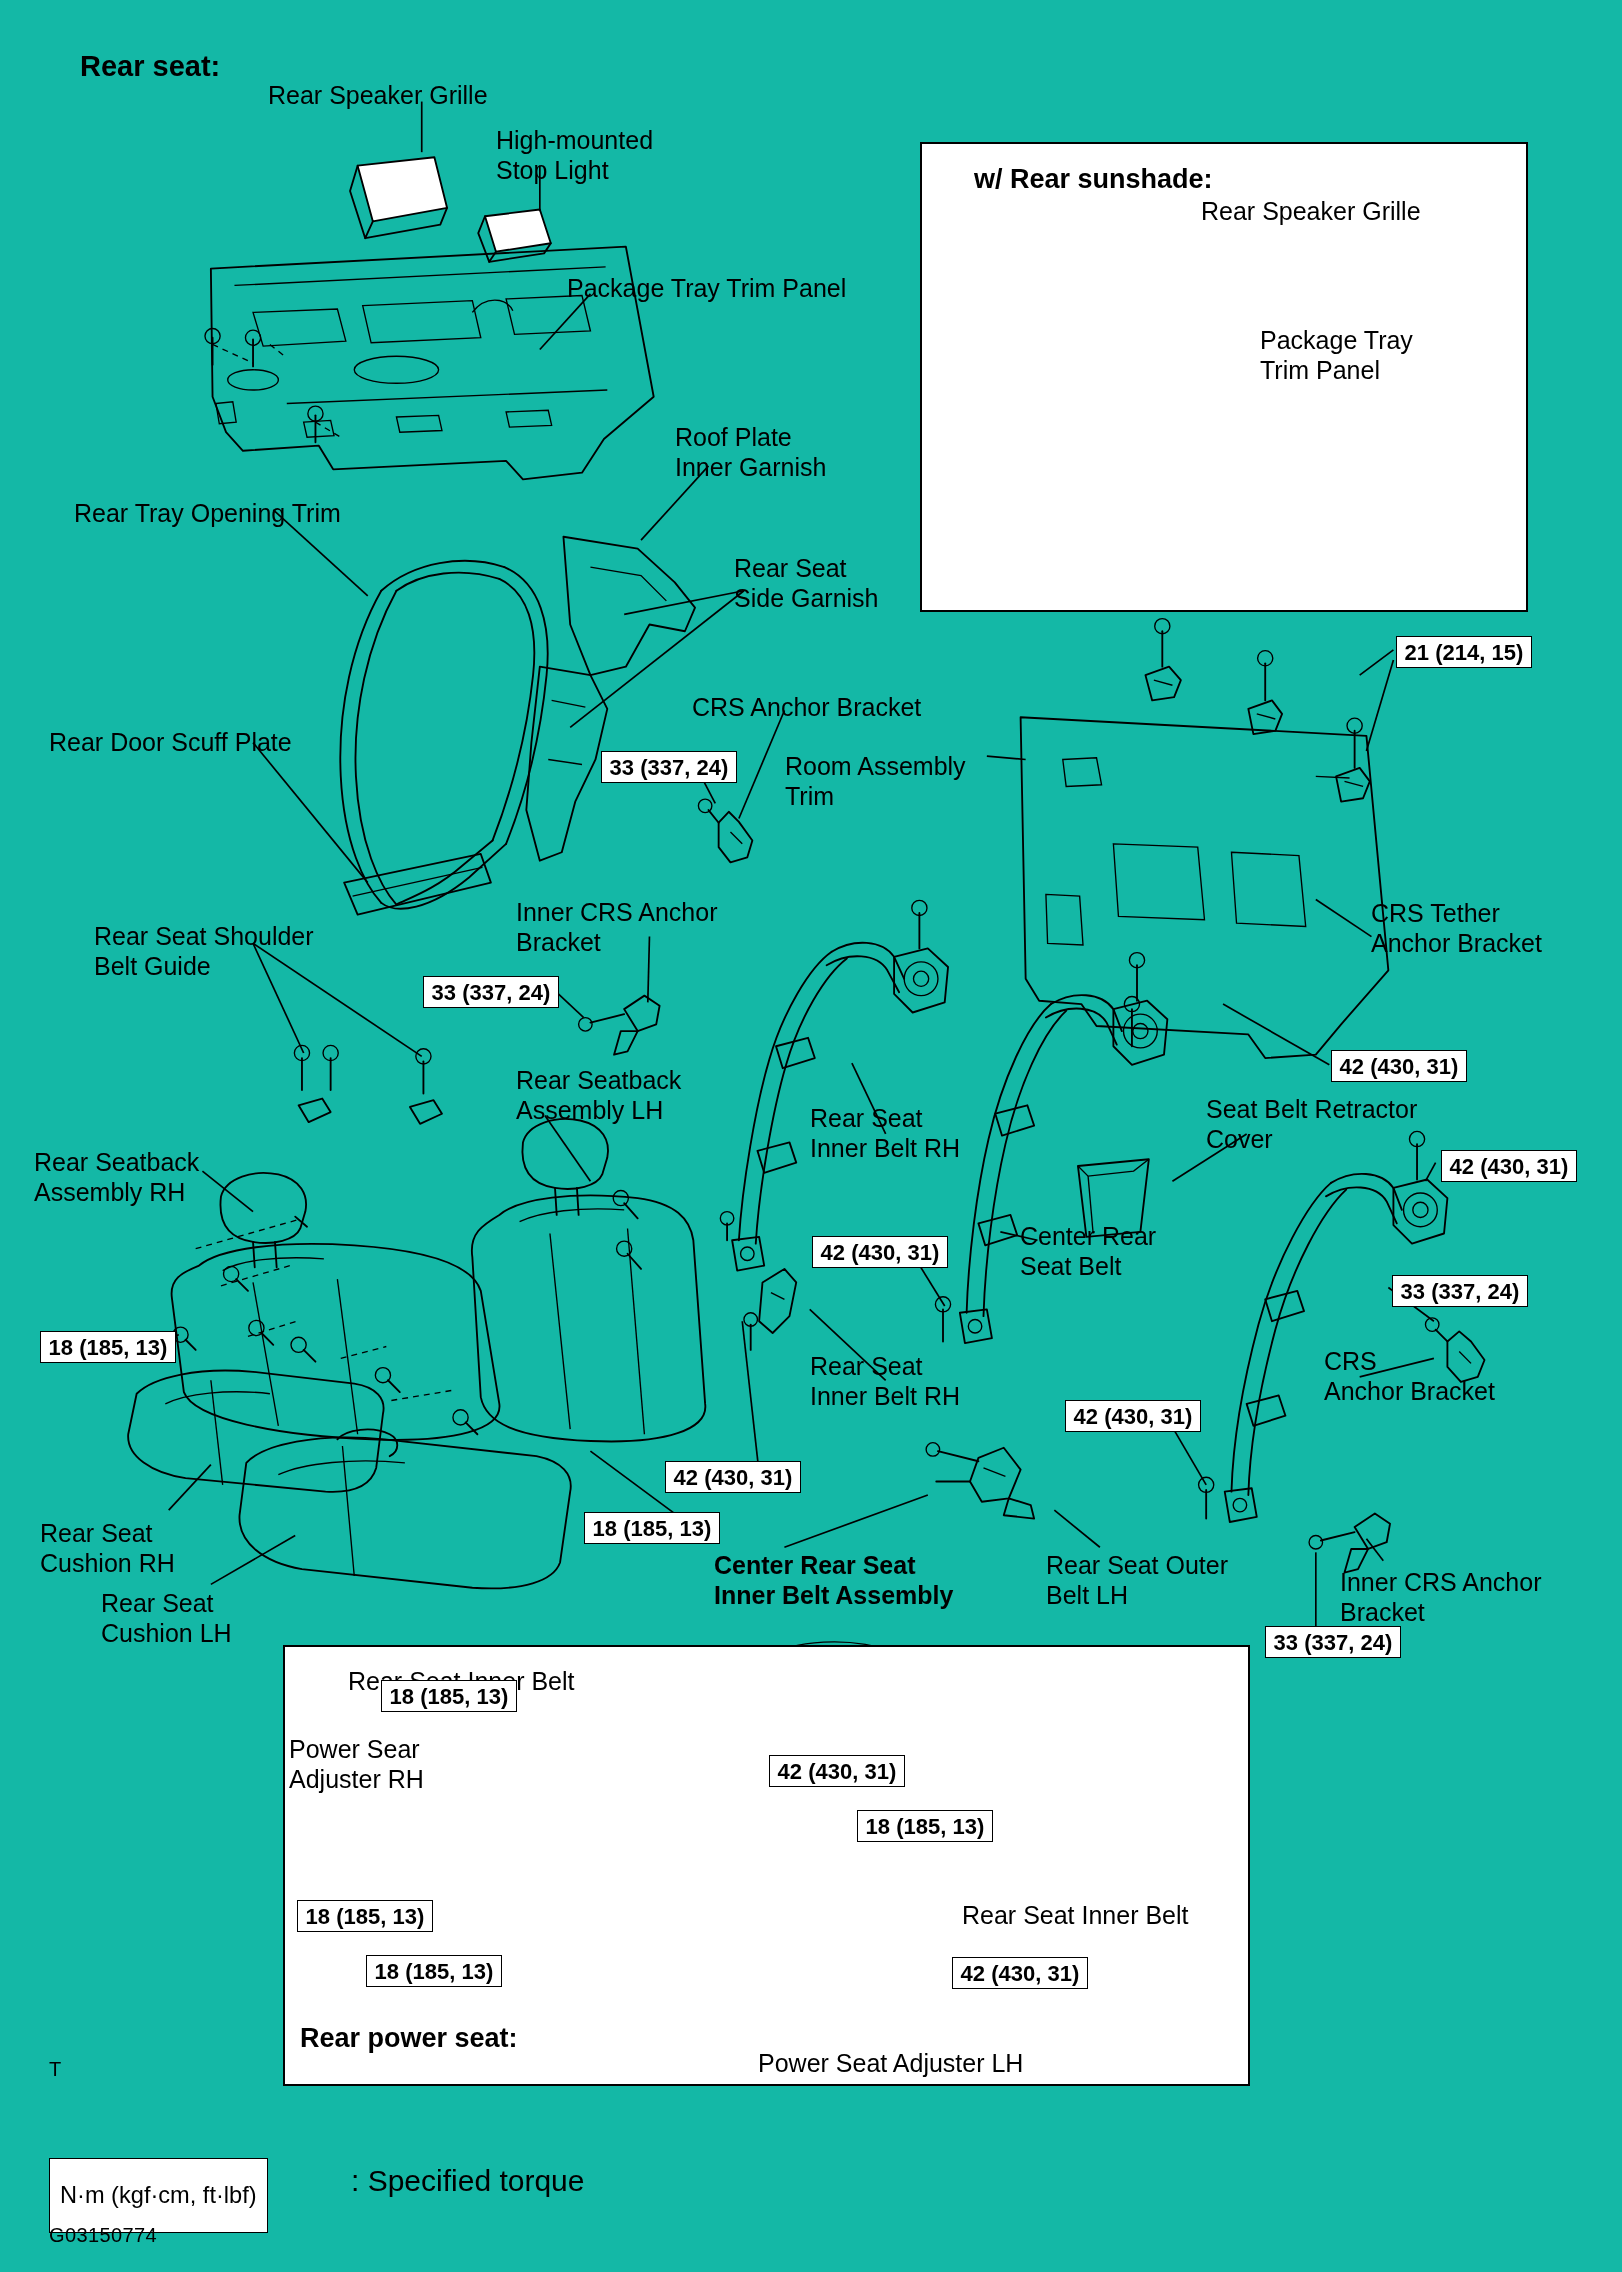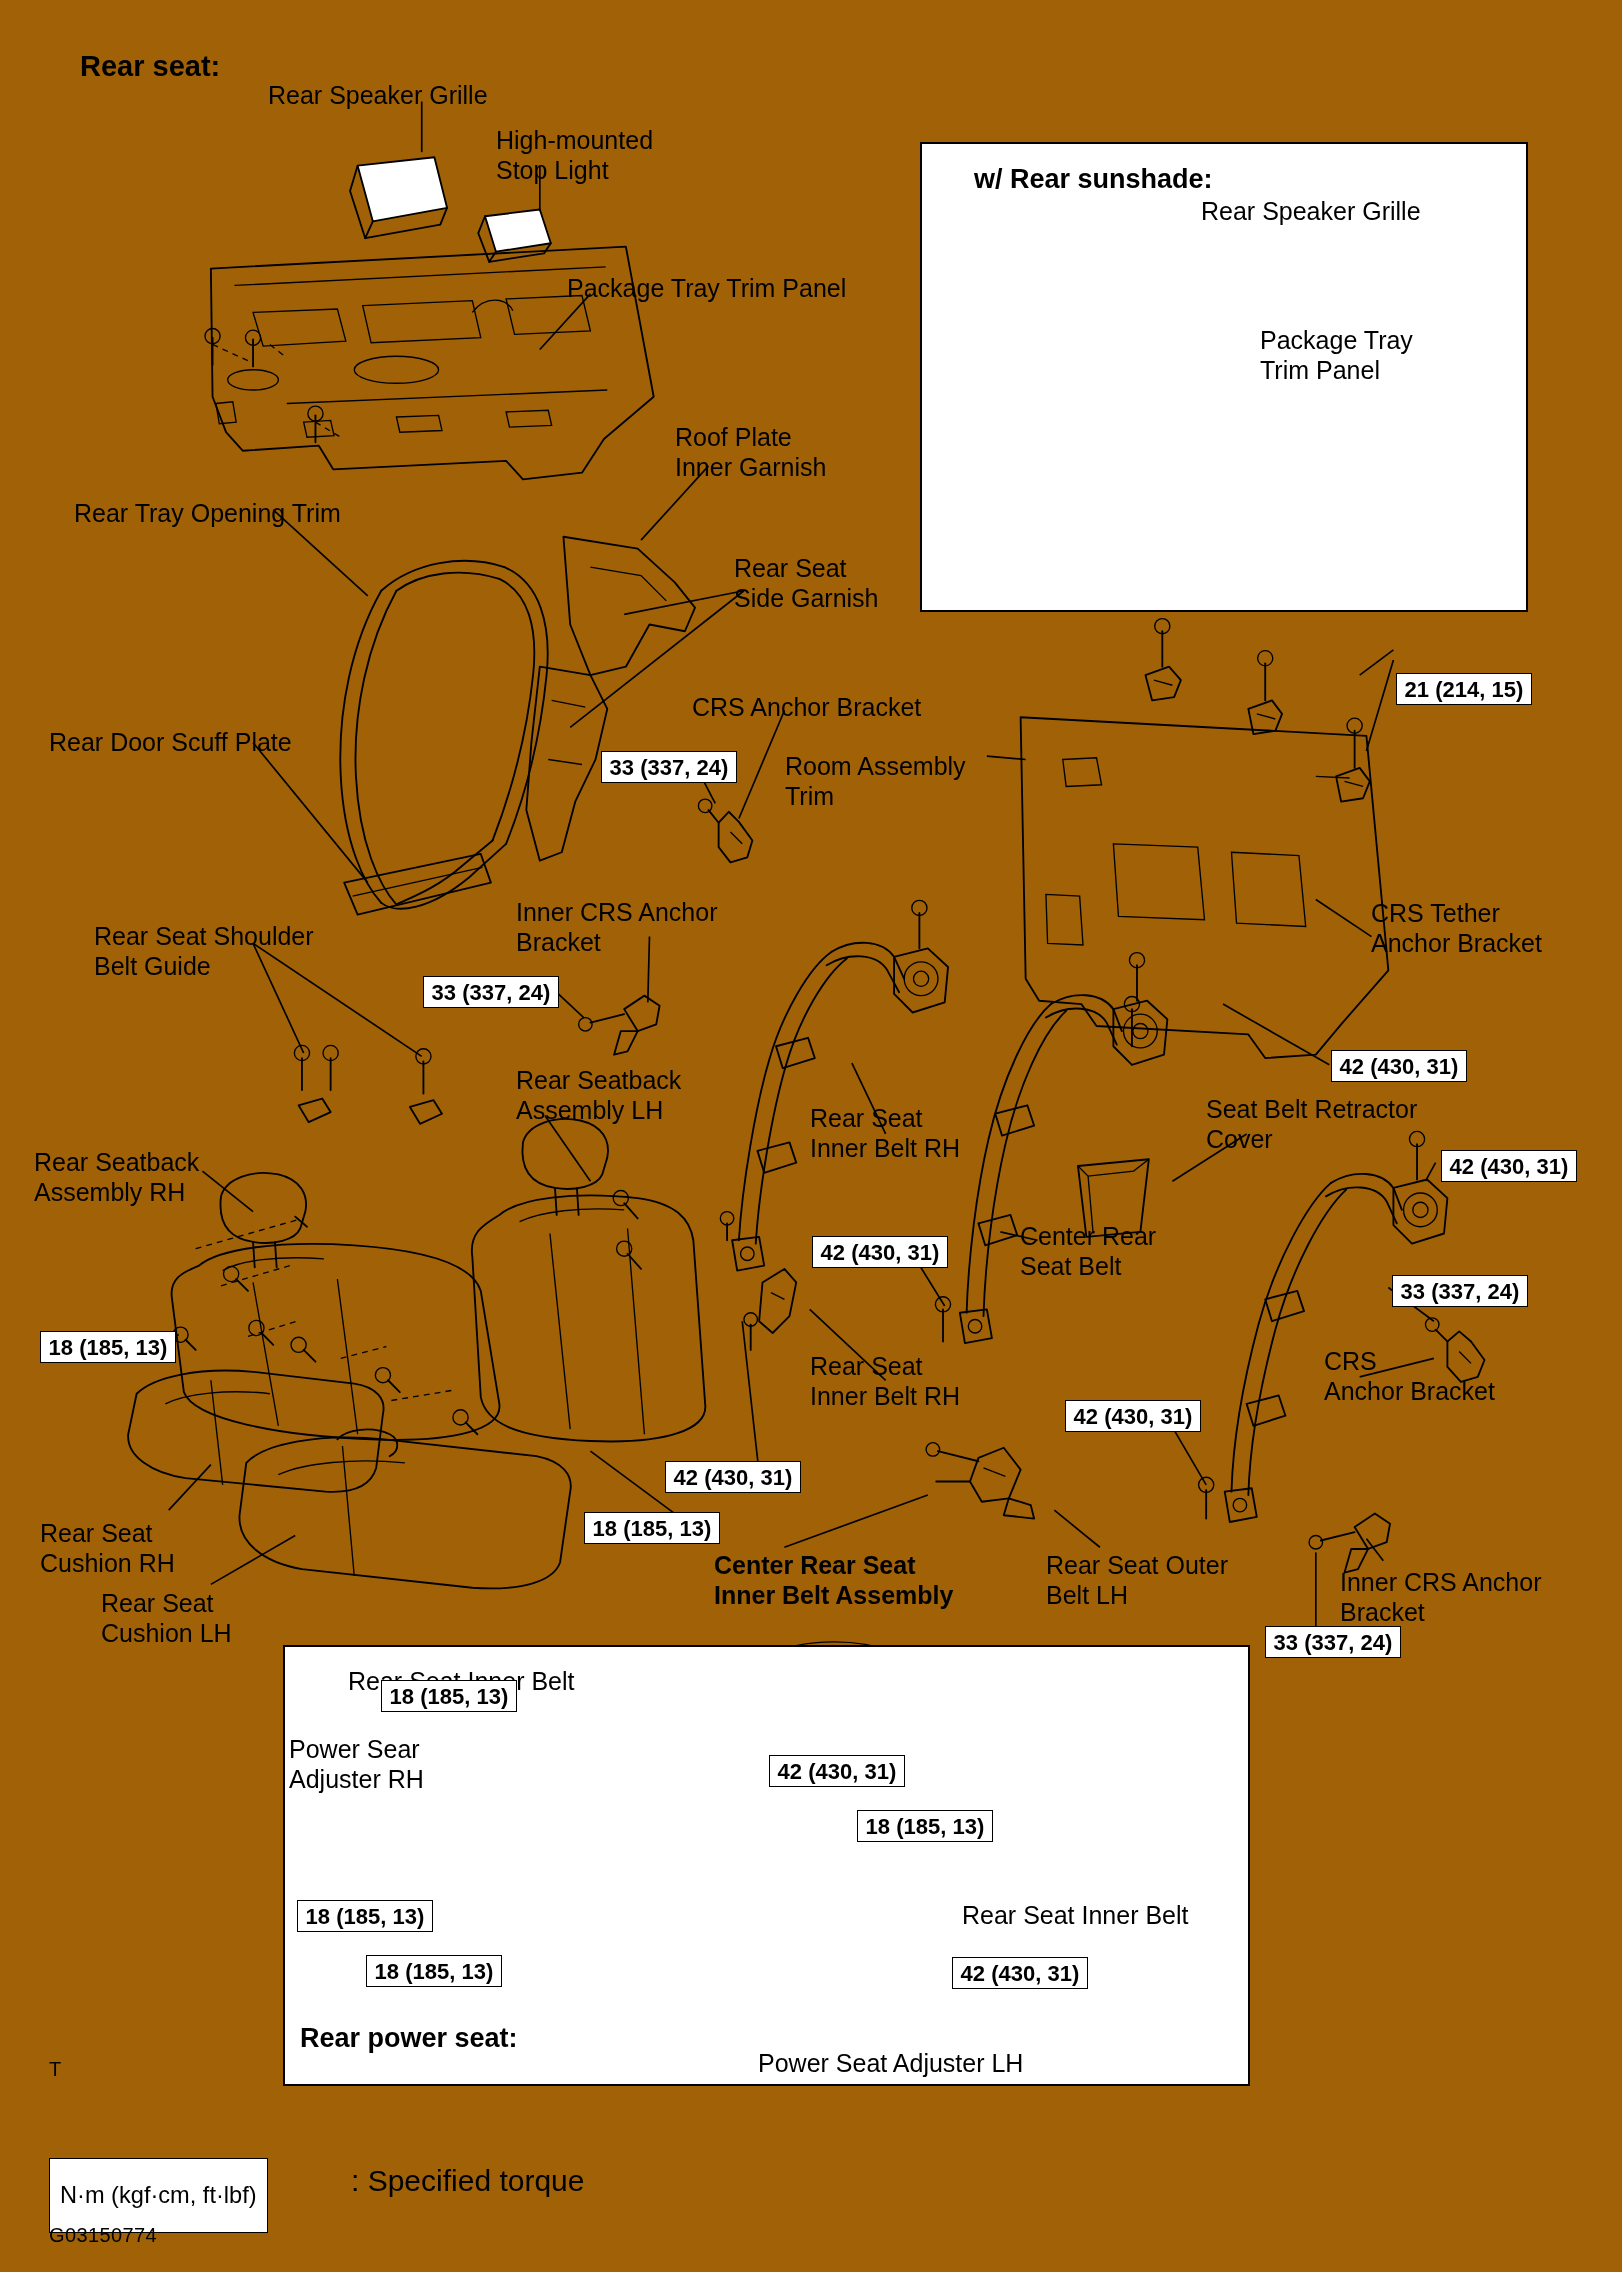--- a/index.html
+++ b/index.html
@@ -9,21 +9,21 @@
   }
   body {
     font-family: "Liberation Sans", sans-serif;
     color: #000000;
   }
   #page {
     position: relative;
     width: 1622px;
     height: 2273px;
     overflow: hidden;
-    background: #a16207;
+    background: #14b8a6;
   }
   .lbl {
     position: absolute;
     font-size: 25px;
     line-height: 30px;
     color: #000;
     white-space: pre;
   }
   .lbl.bold {
     font-weight: bold;
@@ -572,21 +572,21 @@
       <div class="lbl" style="left: 1046px; top: 1550px;">Rear Seat Outer
 Belt LH</div>
       <div class="lbl" style="left: 1340px; top: 1567px;">Inner CRS Anchor
 Bracket</div>
       <div class="lbl" style="left: 714px; top: 1550px; font-weight: bold;">Center Rear Seat
 Inner Belt Assembly</div>
       <div class="lbl" style="left: 101px; top: 1588px;">Rear Seat
 Cushion LH</div>
     </div>
   <div id="torques-layer">
-      <div class="torque" style="left: 1396px; top: 673px;">21 (214, 15)</div>
+      <div class="torque" style="left: 1396px; top: 636px;">21 (214, 15)</div>
       <div class="torque" style="left: 601px; top: 751px;">33 (337, 24)</div>
       <div class="torque" style="left: 423px; top: 976px;">33 (337, 24)</div>
       <div class="torque" style="left: 1331px; top: 1050px;">42 (430, 31)</div>
       <div class="torque" style="left: 1441px; top: 1150px;">42 (430, 31)</div>
       <div class="torque" style="left: 40px; top: 1331px;">18 (185, 13)</div>
       <div class="torque" style="left: 812px; top: 1236px;">42 (430, 31)</div>
       <div class="torque" style="left: 1392px; top: 1275px;">33 (337, 24)</div>
       <div class="torque" style="left: 1065px; top: 1400px;">42 (430, 31)</div>
       <div class="torque" style="left: 665px; top: 1461px;">42 (430, 31)</div>
       <div class="torque" style="left: 584px; top: 1512px;">18 (185, 13)</div>

